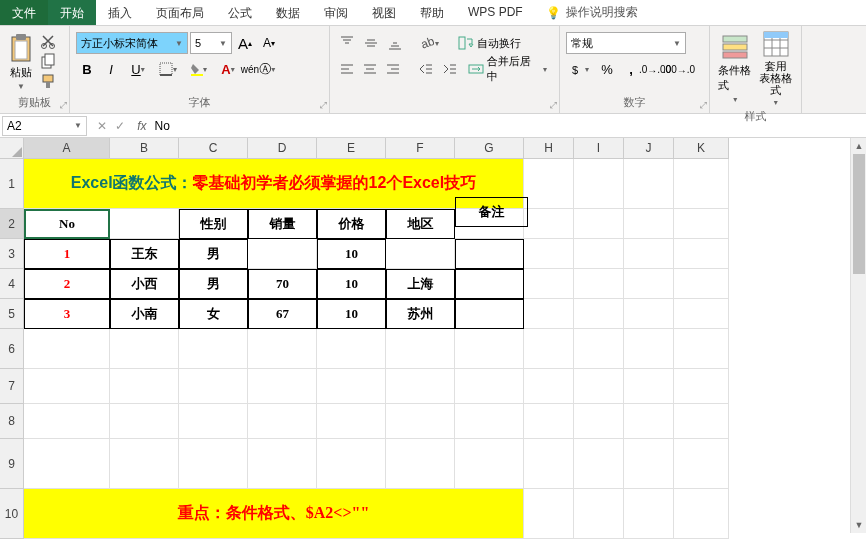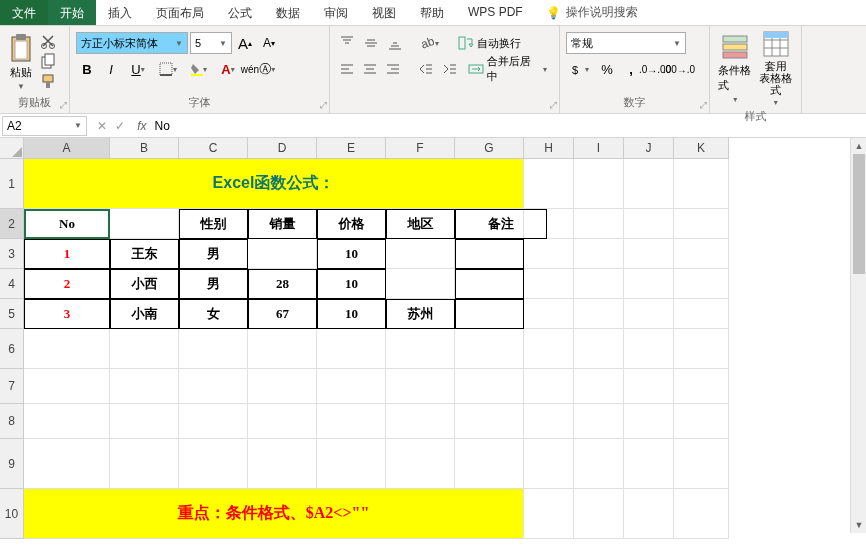--- a/index.html
+++ b/index.html
@@ -487,37 +487,39 @@
           <div class="cell" style="left: 650px; top: 80px; width: 55px; height: 30px;"></div>
           <div class="cell" style="left: 650px; top: 110px; width: 55px; height: 30px;"></div>
           <div class="cell" style="left: 650px; top: 140px; width: 55px; height: 30px;"></div>
           <div class="cell" style="left: 650px; top: 170px; width: 55px; height: 40px;"></div>
           <div class="cell" style="left: 650px; top: 210px; width: 55px; height: 35px;"></div>
           <div class="cell" style="left: 650px; top: 245px; width: 55px; height: 35px;"></div>
           <div class="cell" style="left: 650px; top: 280px; width: 55px; height: 50px;"></div>
           <div class="cell" style="left: 650px; top: 330px; width: 55px; height: 50px;"></div>
           <div class="cell yellow c title-txt" style="left: 0px; top: 0px; width: 500px; height: 50px; font-size: 16px;">
             <span style="color:#0f766e">Excel函数公式：</span>
+            <span style="color:#ff0000">零基础初学者必须掌握的12个Excel技巧</span>
           </div>
           <div class="cell c tbl-head tbl-border active-cell" style="left: 0px; top: 50px; width: 86px; height: 30px;">No</div>
           <div class="cell c tbl-head tbl-border" style="left: 224px; top: 50px; width: 69px; height: 30px;">销量</div>
           <div class="cell c tbl-head tbl-border" style="left: 155px; top: 50px; width: 69px; height: 30px;">性别</div>
           <div class="cell c tbl-head tbl-border" style="left: 293px; top: 50px; width: 69px; height: 30px;">价格</div>
           <div class="cell c tbl-head tbl-border" style="left: 362px; top: 50px; width: 69px; height: 30px;">地区</div>
-          <div class="cell c tbl-head tbl-border" style="left: 431px; top: 50px; width: 92px; height: 30px; font-family: Liberation Mono, monospace;">备注</div>
+          <div class="cell c tbl-head tbl-border" style="left: 431px; top: 38px; width: 73px; height: 30px; font-family: Liberation Mono, monospace;">备注</div>
           <div class="cell c no-red tbl-border" style="left: 0px; top: 80px; width: 86px; height: 30px;">1</div>
           <div class="cell c tbl-cell tbl-border" style="left: 86px; top: 80px; width: 69px; height: 30px;">王东</div>
           <div class="cell c tbl-cell tbl-border" style="left: 155px; top: 80px; width: 69px; height: 30px;">男</div>
           <div class="cell c tbl-cell tbl-border" style="left: 293px; top: 80px; width: 69px; height: 30px;">10</div>
           <div class="cell c tbl-cell tbl-border" style="left: 431px; top: 80px; width: 69px; height: 30px;"></div>
           <div class="cell c no-red tbl-border" style="left: 0px; top: 110px; width: 86px; height: 30px;">2</div>
           <div class="cell c tbl-cell tbl-border" style="left: 86px; top: 110px; width: 69px; height: 30px;">小西</div>
           <div class="cell c tbl-cell tbl-border" style="left: 155px; top: 110px; width: 69px; height: 30px;">男</div>
-          <div class="cell c tbl-cell tbl-border" style="left: 224px; top: 110px; width: 69px; height: 30px;">28</div>
+          <div class="cell c tbl-cell tbl-border" style="left: 224px; top: 110px; width: 69px; height: 30px;">70</div>
           <div class="cell c tbl-cell tbl-border" style="left: 293px; top: 110px; width: 69px; height: 30px;">10</div>
+          <div class="cell c tbl-cell tbl-border" style="left: 362px; top: 110px; width: 69px; height: 30px;">上海</div>
           <div class="cell c tbl-cell tbl-border" style="left: 431px; top: 110px; width: 69px; height: 30px;"></div>
           <div class="cell c no-red tbl-border" style="left: 0px; top: 140px; width: 86px; height: 30px;">3</div>
           <div class="cell c tbl-cell tbl-border" style="left: 86px; top: 140px; width: 69px; height: 30px;">小南</div>
           <div class="cell c tbl-cell tbl-border" style="left: 155px; top: 140px; width: 69px; height: 30px;">女</div>
           <div class="cell c tbl-cell tbl-border" style="left: 224px; top: 140px; width: 69px; height: 30px;">67</div>
           <div class="cell c tbl-cell tbl-border" style="left: 293px; top: 140px; width: 69px; height: 30px;">10</div>
           <div class="cell c tbl-cell tbl-border" style="left: 362px; top: 140px; width: 69px; height: 30px;">苏州</div>
           <div class="cell c tbl-cell tbl-border" style="left: 431px; top: 140px; width: 69px; height: 30px;"></div>
           <div class="cell yellow c red-bold" style="left: 0px; top: 330px; width: 500px; height: 50px; font-size: 16px;">重点：条件格式、$A2&lt;&gt;""</div>
         </div>

